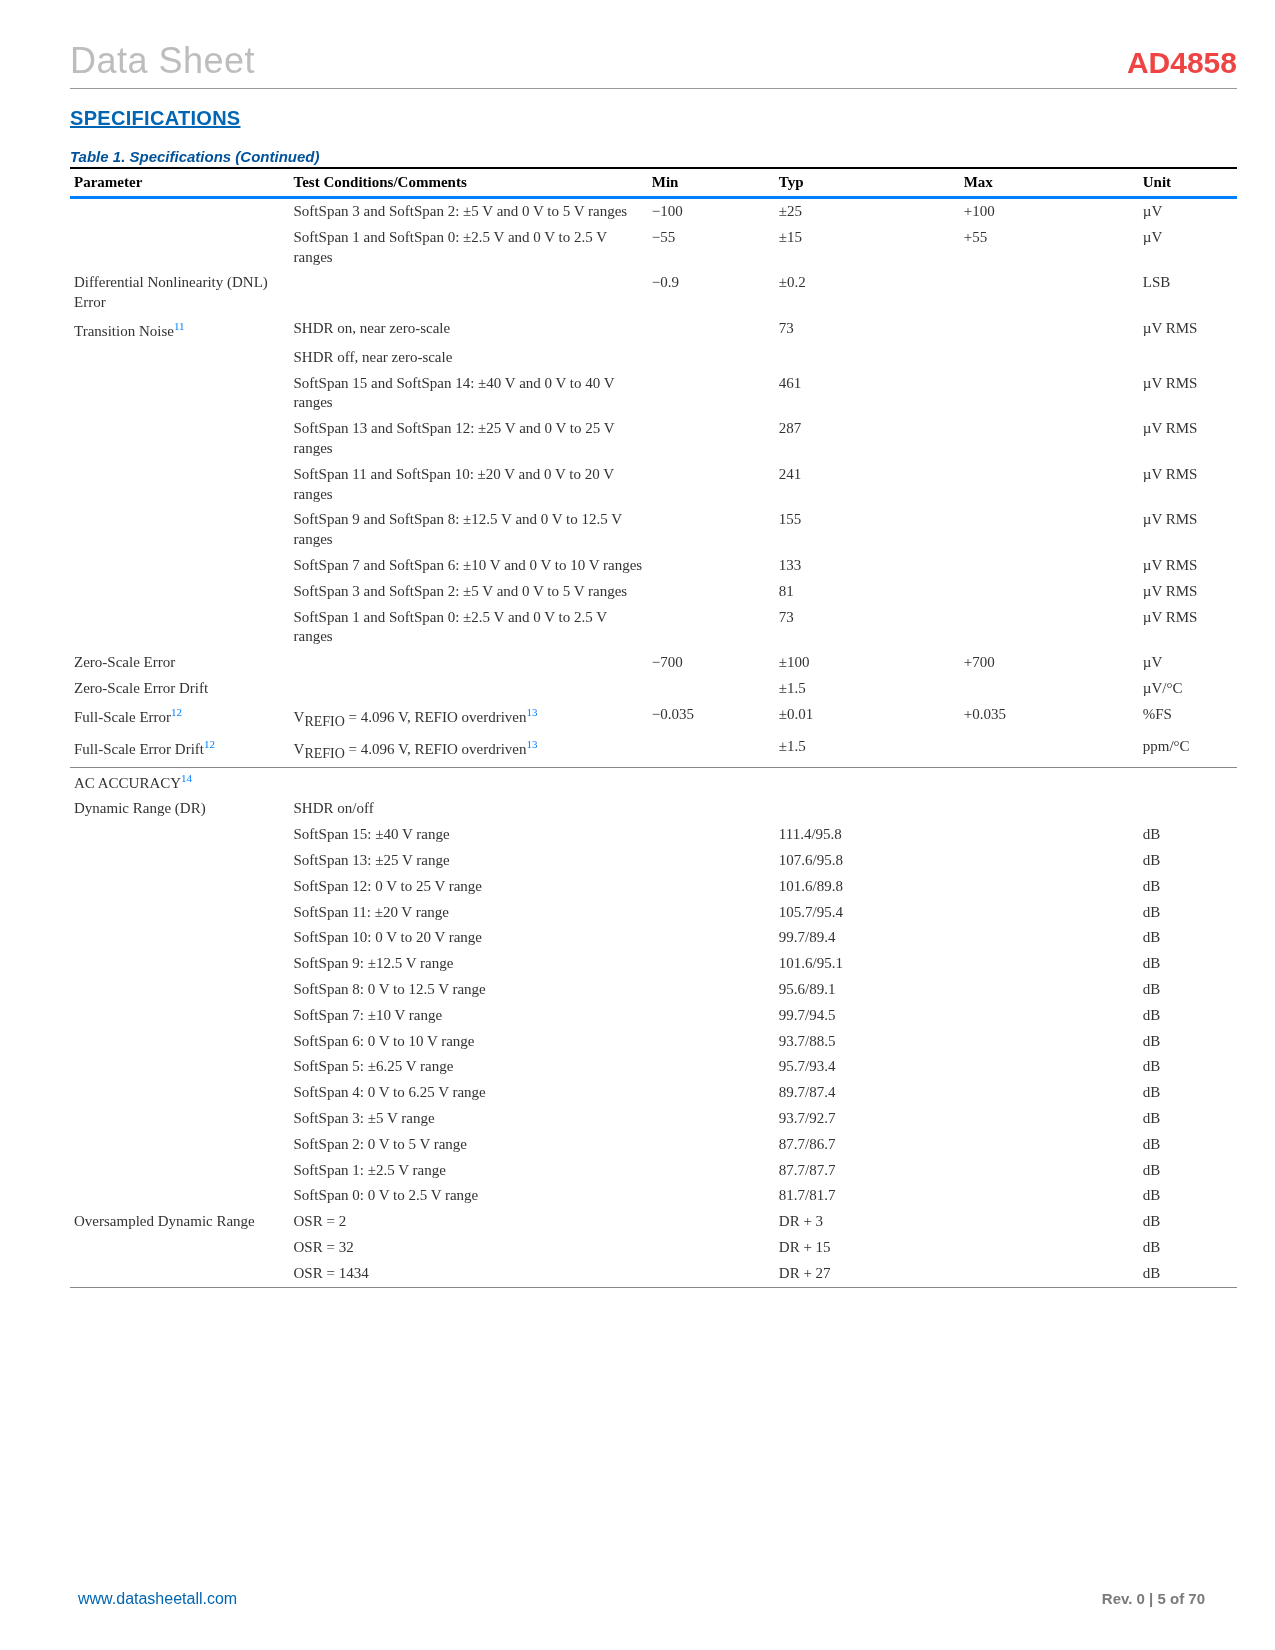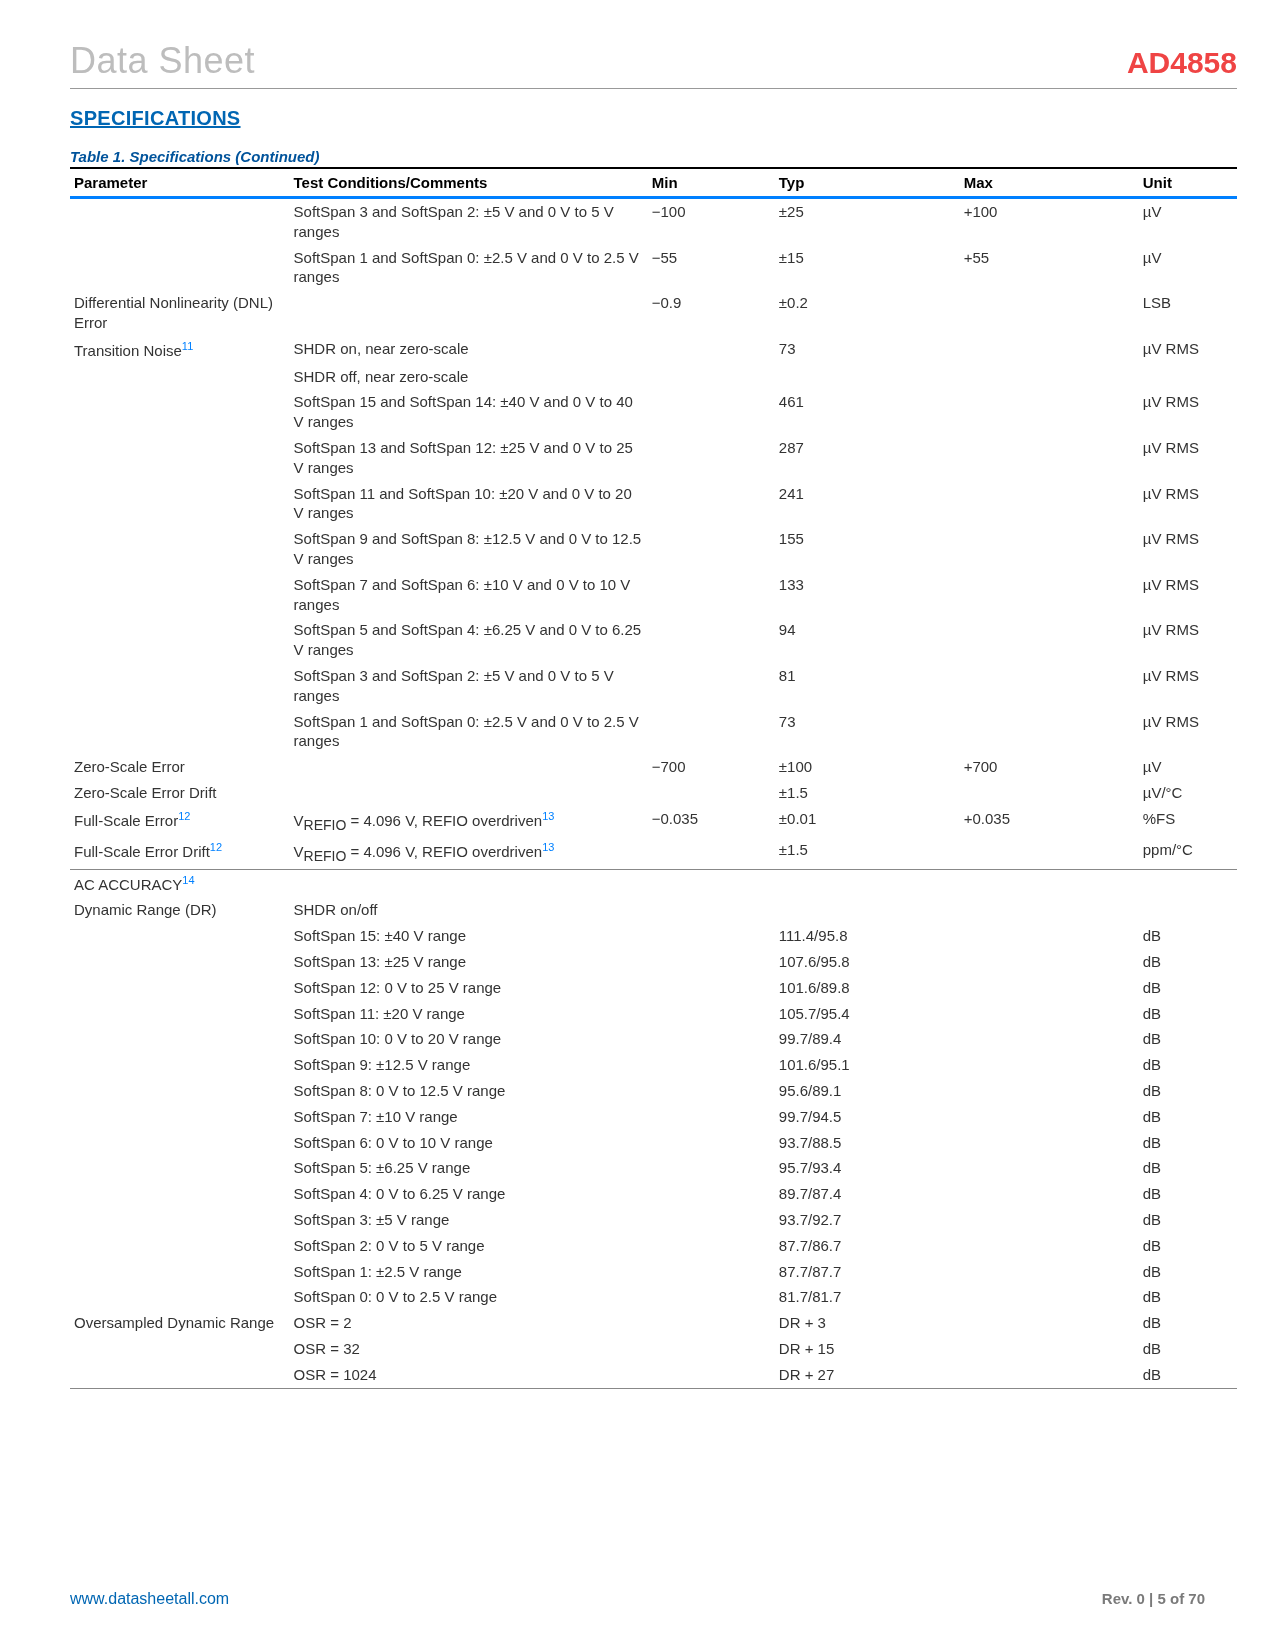--- a/index.html
+++ b/index.html
@@ -49,20 +49,21 @@
     font-size: 15px;
     font-style: italic;
     font-weight: 700;
     margin-bottom: 2px;
   }
   table.spec {
     width: 100%;
     border-collapse: collapse;
     font-size: 15px;
     table-layout: fixed;
+    font-family: Liberation Serif, serif;
   }
   table.spec col.param { width: 190px; }
   table.spec col.cond  { width: 310px; }
   table.spec col.min   { width: 110px; }
   table.spec col.typ   { width: 160px; }
   table.spec col.max   { width: 155px; }
   table.spec col.unit  { width: 85px; }
   table.spec thead th {
     text-align: left;
     font-weight: 700;
@@ -89,21 +90,21 @@
     vertical-align: super;
     font-weight: 400;
   }
   .subscript {
     font-size: 14px;
     vertical-align: sub;
   }
   .footer {
     position: absolute;
     bottom: 42px;
-    left: 70px;
+    left: 78px;
     right: 70px;
     display: flex;
     justify-content: space-between;
     align-items: baseline;
     font-size: 16px;
   }
   .footer-left {
     color: #0066b3;
   }
   .footer-right {
@@ -221,28 +222,20 @@
         <tr>
           <td class="param"></td>
           <td>SoftSpan 7 and SoftSpan 6: ±10 V and 0 V to 10 V ranges</td>
           <td></td>
           <td>133</td>
           <td></td>
           <td>µV RMS</td>
         </tr>
         <tr>
           <td class="param"></td>
-          <td>SoftSpan 5 and SoftSpan 4: ±6.25 V and 0 V to 6.25 V ranges</td>
-          <td></td>
-          <td>94</td>
-          <td></td>
-          <td>µV RMS</td>
-        </tr>
-        <tr>
-          <td class="param"></td>
           <td>SoftSpan 3 and SoftSpan 2: ±5 V and 0 V to 5 V ranges</td>
           <td></td>
           <td>81</td>
           <td></td>
           <td>µV RMS</td>
         </tr>
         <tr>
           <td class="param"></td>
           <td>SoftSpan 1 and SoftSpan 0: ±2.5 V and 0 V to 2.5 V ranges</td>
           <td></td>
@@ -429,21 +422,21 @@
         <tr>
           <td class="param"></td>
           <td>OSR = 32</td>
           <td></td>
           <td>DR + 15</td>
           <td></td>
           <td>dB</td>
         </tr>
         <tr class="last-row">
           <td class="param"></td>
-          <td>OSR = 1024</td>
+          <td>OSR = 1434</td>
           <td></td>
           <td>DR + 27</td>
           <td></td>
           <td>dB</td>
         </tr>
       </tbody>
   </table>
 </div>
 
 <div class="footer">

